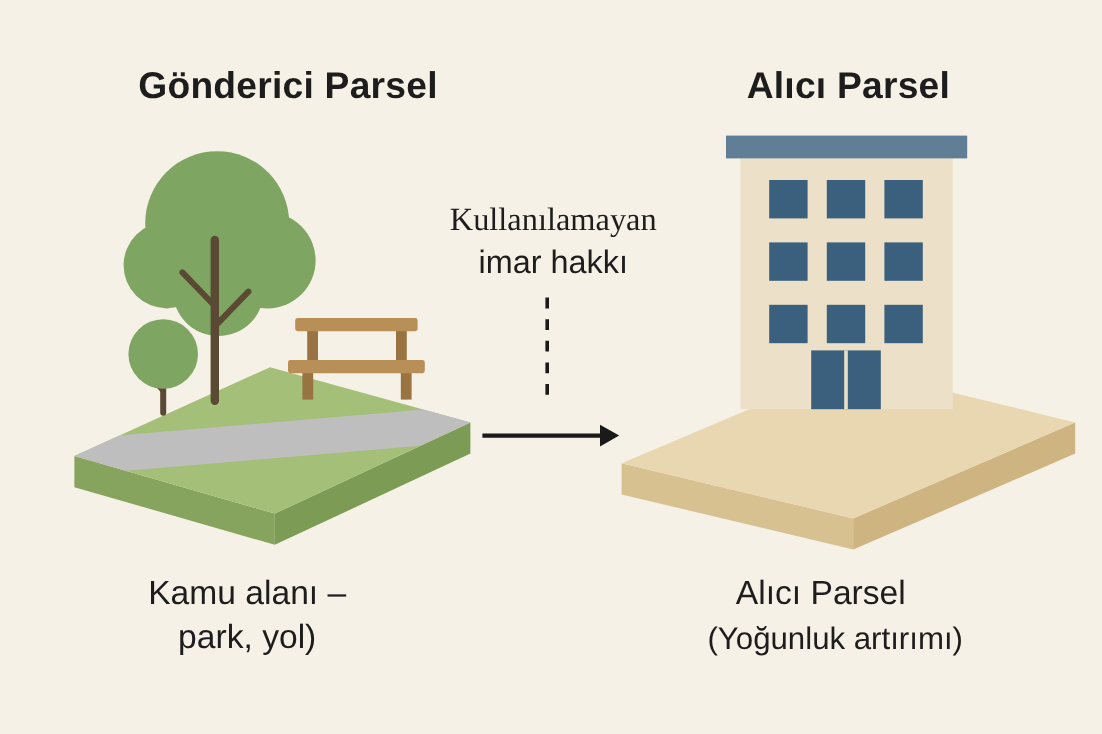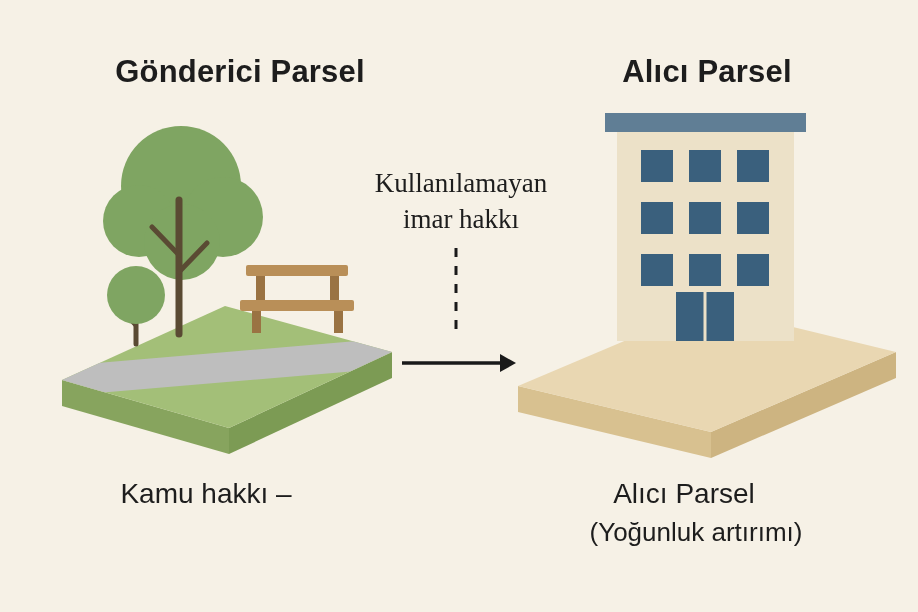--- a/index.html
+++ b/index.html
@@ -33,21 +33,21 @@
   }
   .title {
     font-size: 31px;
     font-weight: 700;
     letter-spacing: 0.2px;
   }
   .title-left  { left: 240px; top: 72px; }
   .title-right { left: 707px; top: 72px; }
   .transfer-line { font-size: 27px; font-weight: 400; }
   .transfer-1 { left: 461px; top: 183px; font-family: Liberation Serif, serif; }
-  .transfer-2 { left: 461px; top: 219px; font-family: Liberation Serif, serif; }
+  .transfer-2 { left: 461px; top: 219px; }
   .caption { font-size: 28px; font-weight: 400; }
   .caption-small { font-size: 26px; font-weight: 400; }
   .cap-left-1  { left: 206px; top: 494px; }
   .cap-left-2  { left: 206px; top: 531px; }
   .cap-right-1 { left: 684px; top: 494px; }
   .cap-right-2 { left: 696px; top: 532px; }
 </style>
 </head>
 <body>
 
@@ -122,17 +122,18 @@
       </g>
     </g>
   </svg>
 
   <div class="label title title-left">Gönderici Parsel</div>
   <div class="label title title-right">Alıcı Parsel</div>
 
   <div class="label transfer-line transfer-1">Kullanılamayan</div>
   <div class="label transfer-line transfer-2">imar hakkı</div>
 
-  <div class="label caption cap-left-1">Kamu hakkı –</div>
+  <div class="label caption cap-left-1">Kamu alanı –</div>
+  <div class="label caption cap-left-2">park, yol)</div>
   <div class="label caption cap-right-1">Alıcı Parsel</div>
   <div class="label caption-small label cap-right-2">(Yoğunluk artırımı)</div>
 
 </div>
 
 </body></html>

